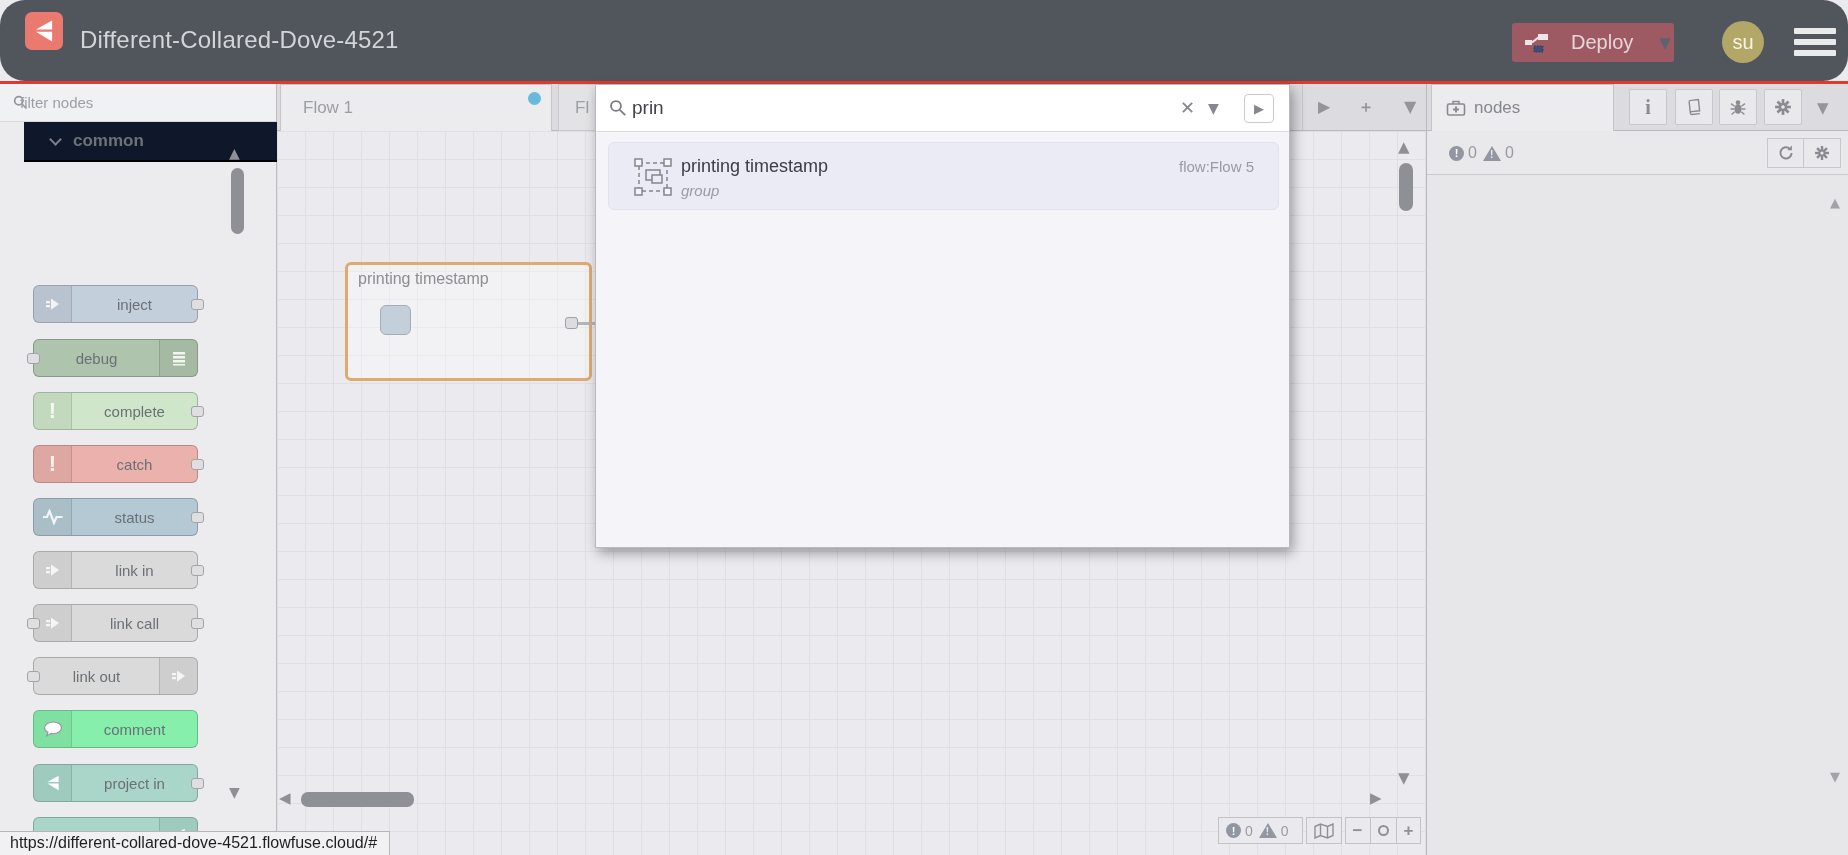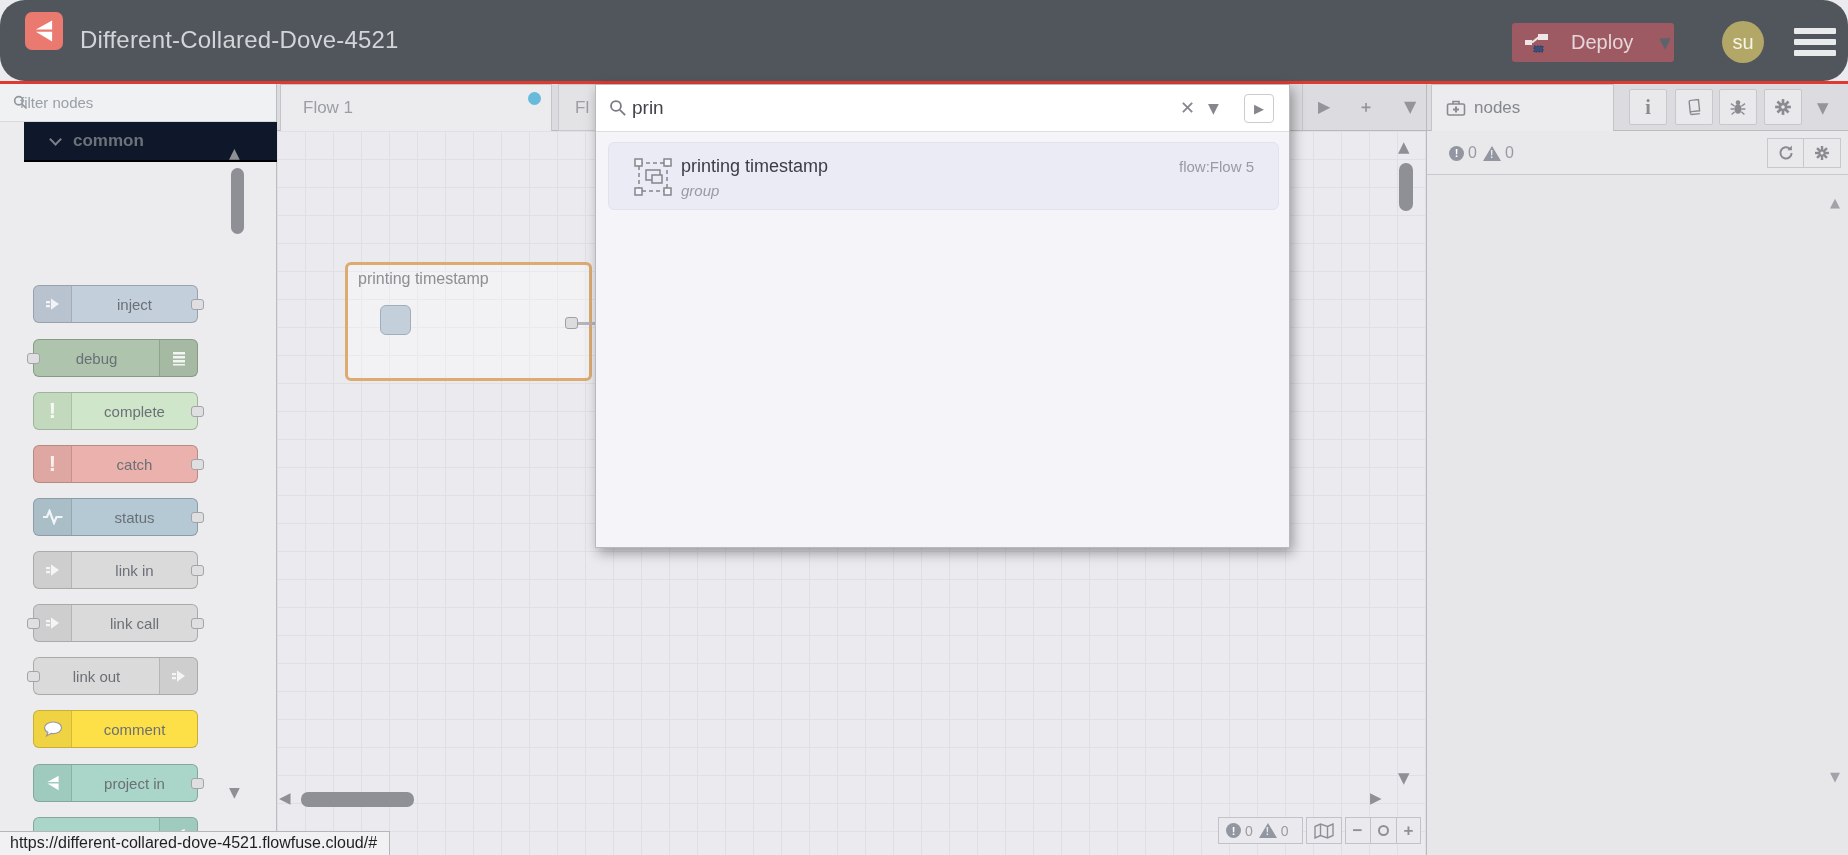--- a/index.html
+++ b/index.html
@@ -226,21 +226,21 @@
         <div class="pnode" style="top: 495px; background: rgb(218, 218, 218);">
           <div class="icon-region right">
             <svg width="18" height="16" viewBox="0 0 16 16">
               <path d="M1 5h4v2.2H1zM1 9h4v2.2H1z" fill="#fff" opacity=".8"></path>
               <path d="M6 2.5l8 5.6-8 5.6z" fill="#fff" opacity=".8"></path>
             </svg>
           </div>
           <span class="plabel" style="left:0;right:38px;">link out</span>
           <span class="port pin"></span>
         </div>
-        <div class="pnode" style="top: 548px; background: #fde047;">
+        <div class="pnode" style="top: 548px; background: #86efac;">
           <div class="icon-region left">
             <svg width="20" height="17" viewBox="0 0 20 17">
               <path d="M10 1C5.3 1 1.5 3.5 1.5 6.7c0 1.9 1.3 3.6 3.4 4.6L3.6 15l4.4-2.6c.6.1 1.3.2 2 .2 4.7 0 8.5-2.6 8.5-5.9S14.7 1 10 1z" fill="#fff" stroke="#9a9a9e" stroke-width="1.2"></path>
             </svg>
           </div>
           <span class="plabel" style="left:38px;right:0;">comment</span>
         </div>
         <div class="pnode" style="top: 602px; background: rgb(169, 214, 201);">
           <div class="icon-region left">
             <svg width="18" height="18" viewBox="0 0 32 32">

